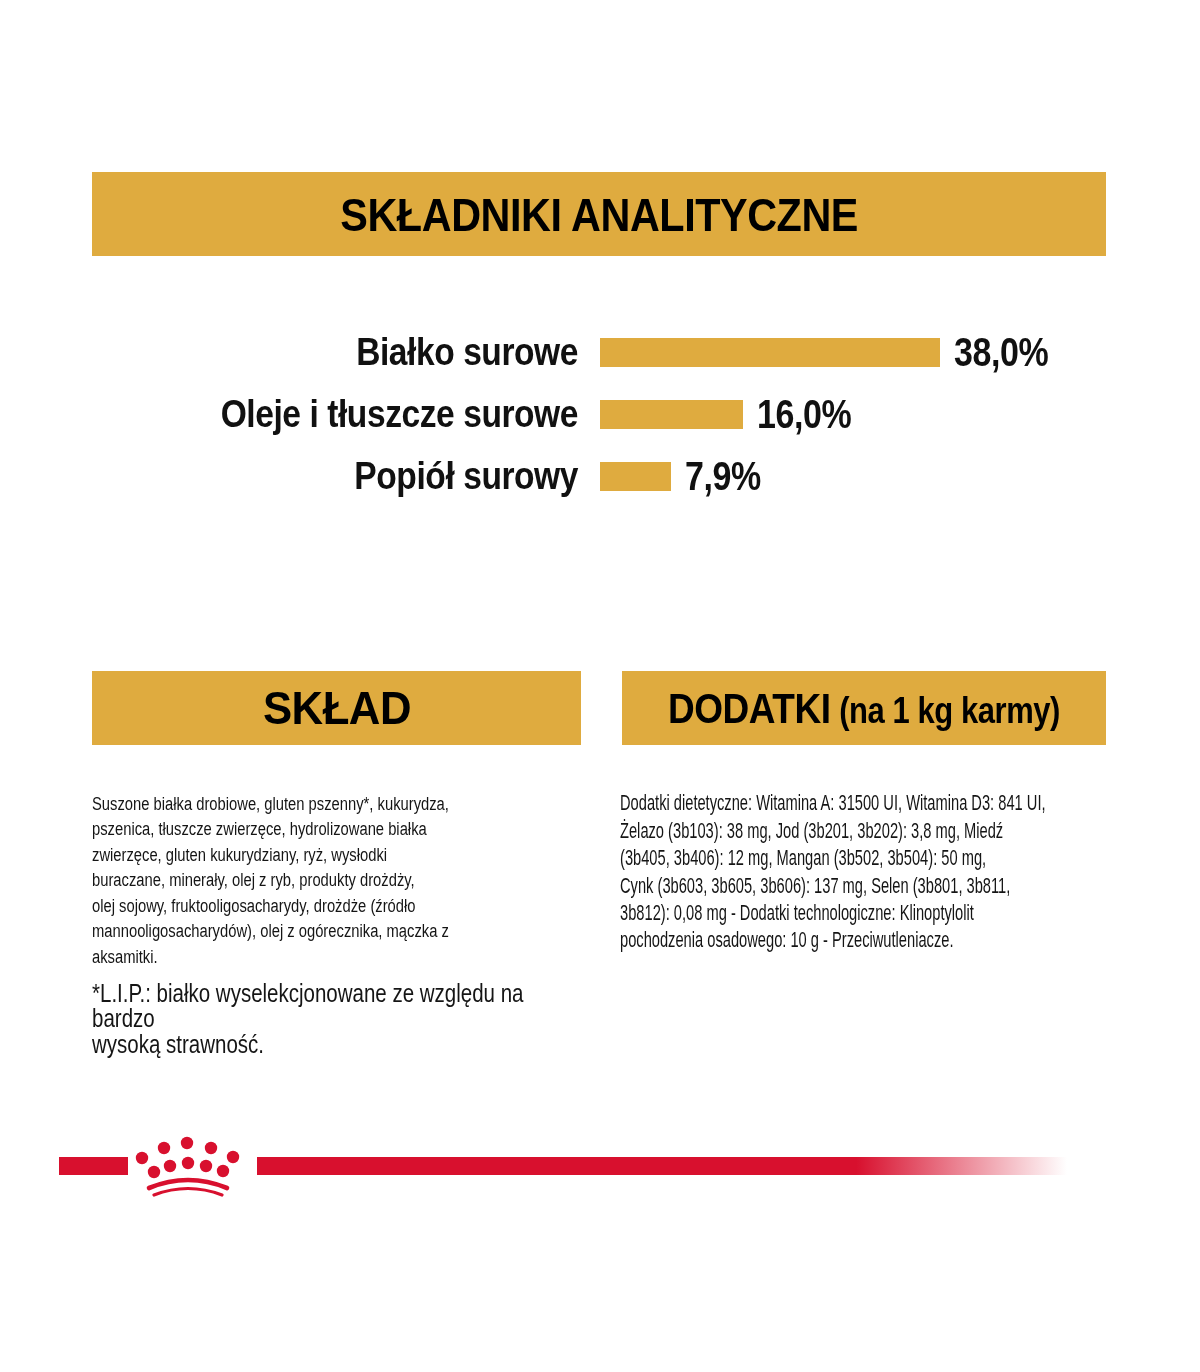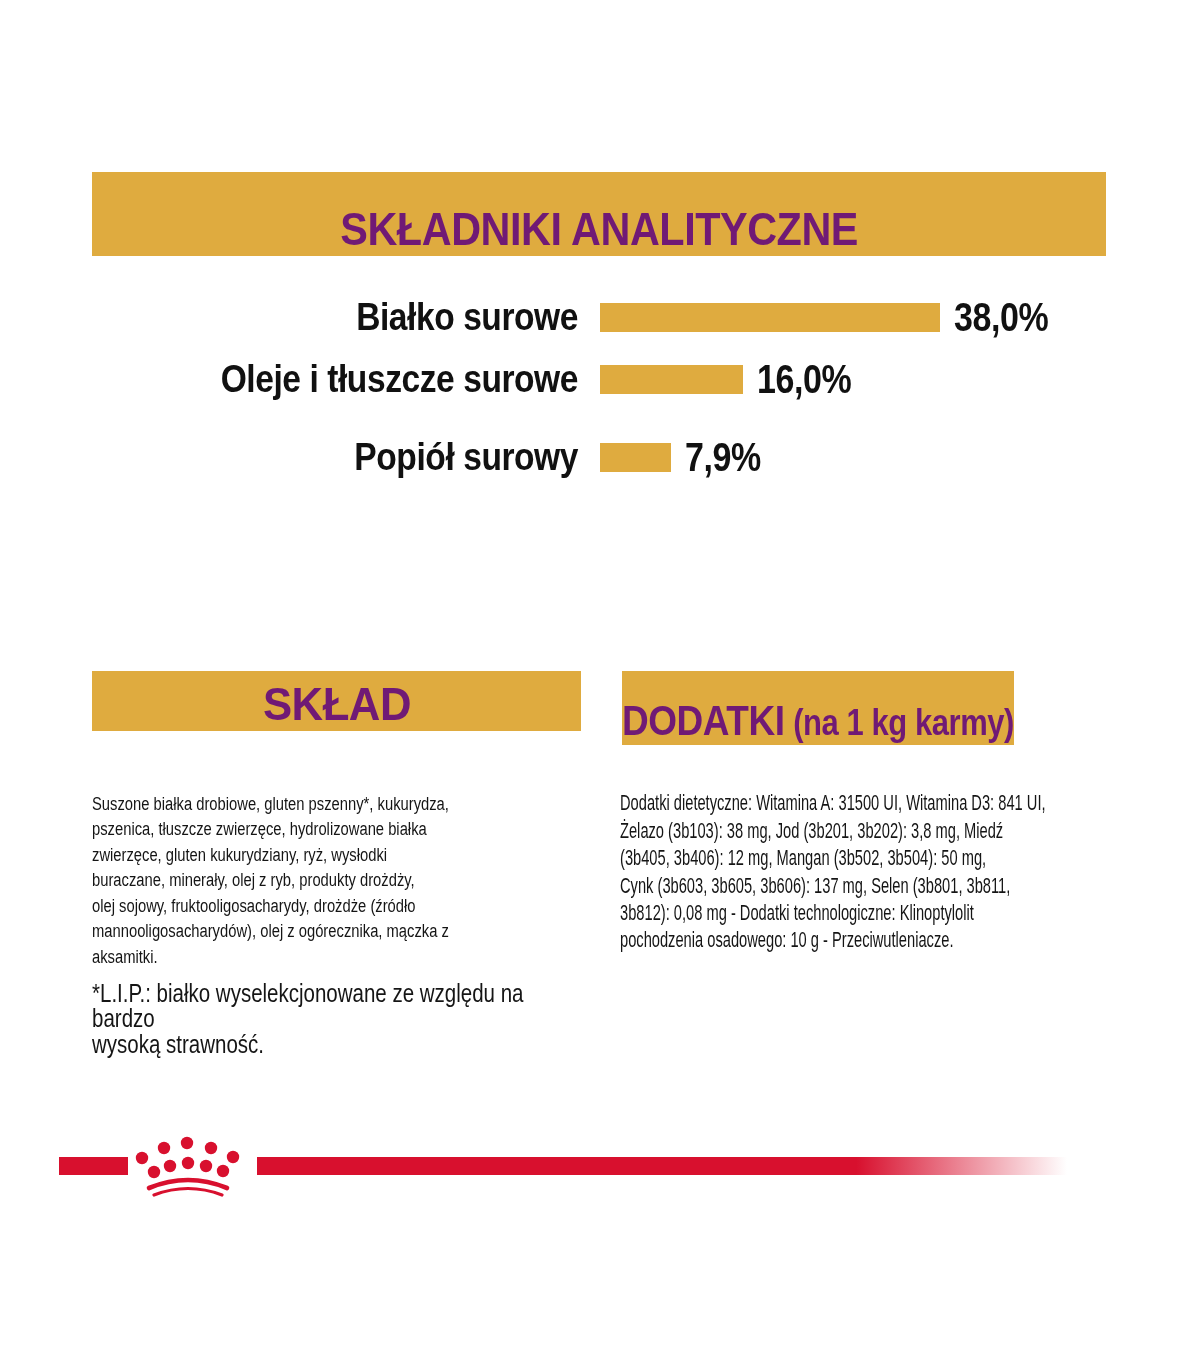--- a/index.html
+++ b/index.html
@@ -2,38 +2,38 @@
 <html><head>
 <meta charset="utf-8">
 <style>
   html,body{margin:0;padding:0;background:#ffffff;}
   #canvas{
     position:relative;width:1200px;height:1372px;margin:0 auto;
     background:#ffffff;overflow:hidden;
     font-family:"Liberation Sans",sans-serif;color:#111111;
   }
   .gold-banner{
-    position:absolute;background:#dfab3f;color:#701a75;
-    display:flex;align-items:flex-end;justify-content:center;
+    position:absolute;background:#dfab3f;color:#000000;
+    display:flex;align-items:center;justify-content:center;
   }
   .banner-title{
     font-weight:bold;letter-spacing:-0.5px;white-space:nowrap;
     transform:scaleX(0.88);transform-origin:center center;
   }
   #main-banner{left:92px;top:172px;width:1014px;height:84px;}
   #main-banner .banner-title{font-size:47px;}
-  #sklad-banner{left:92px;top:671px;width:489px;height:60px;}
+  #sklad-banner{left:92px;top:671px;width:489px;height:74px;}
   #sklad-banner .banner-title{font-size:46px;transform:scaleX(0.95);}
-  #dodatki-banner{left:622px;top:671px;width:392px;height:74px;}
+  #dodatki-banner{left:622px;top:671px;width:484px;height:74px;}
   #dodatki-banner .banner-title{font-size:43px;transform:scaleX(0.86);}
   .banner-suffix{font-size:36px;font-weight:bold;margin-left:10px;}
 
   .chart-row{
     position:absolute;left:0;width:1160px;height:34px;
-    display:flex;align-items:center;
+    display:flex;align-items:center;margin-top:35px;
   }
   .chart-label{
     display:inline-block;width:578px;text-align:right;
     font-weight:bold;font-size:39px;letter-spacing:-0.5px;white-space:nowrap;
     transform:scaleX(0.86);transform-origin:right center;
   }
   .chart-bar{
     display:inline-block;height:29px;background:#dfab3f;margin-left:22px;
     flex:0 0 auto;
   }
@@ -74,21 +74,21 @@
   <div class="chart-row" style="top:300px">
     <span class="chart-label">Białko surowe</span>
     <span class="chart-bar" style="width: 340px; background: rgb(223, 171, 63);"></span>
     <span class="chart-value">38,0%</span>
   </div>
   <div class="chart-row" style="top:362px">
     <span class="chart-label">Oleje i tłuszcze surowe</span>
     <span class="chart-bar" style="width: 143px; background: rgb(223, 171, 63);"></span>
     <span class="chart-value">16,0%</span>
   </div>
-  <div class="chart-row" style="top:440px">
+  <div class="chart-row" style="top:424px">
     <span class="chart-label">Popiół surowy</span>
     <span class="chart-bar" style="width: 71px; background: rgb(223, 171, 63);"></span>
     <span class="chart-value">7,9%</span>
   </div>
 
   <div class="gold-banner" id="sklad-banner">
     <span class="banner-title">SKŁAD</span>
   </div>
 
   <div class="gold-banner" id="dodatki-banner">

